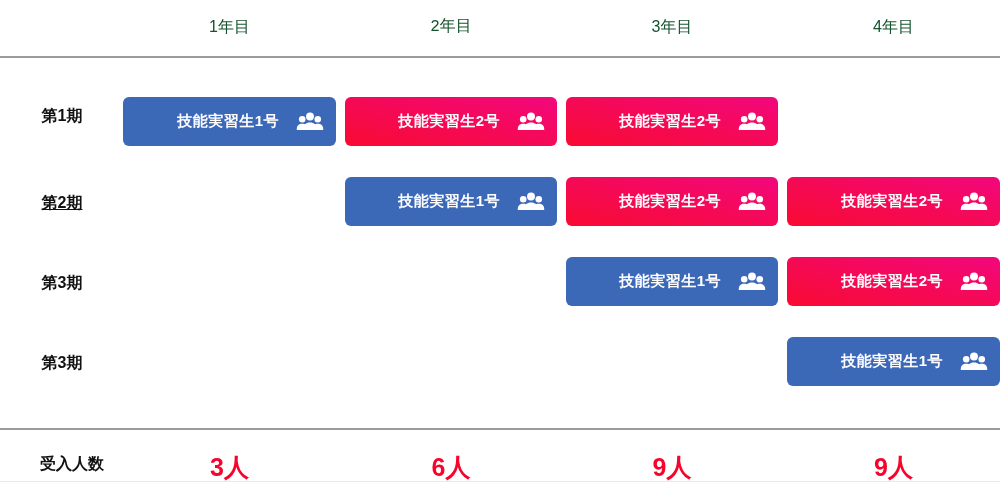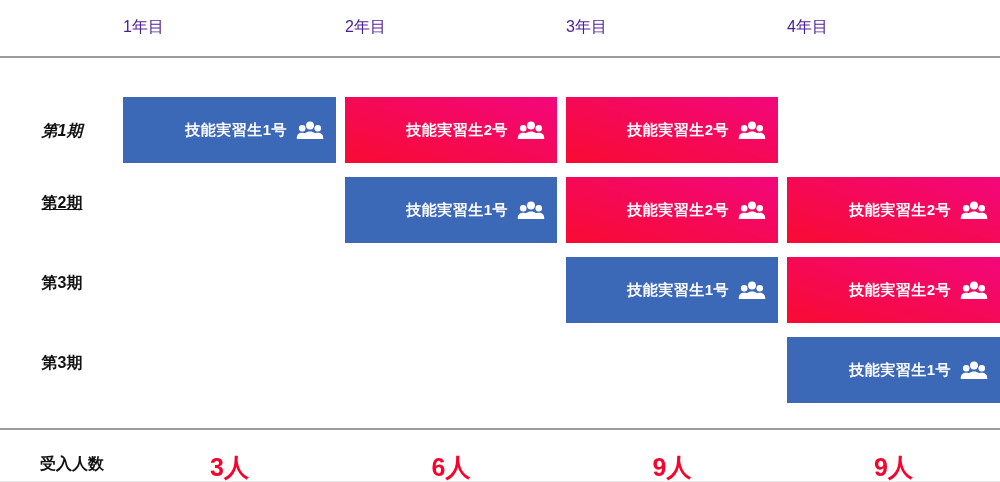--- a/index.html
+++ b/index.html
@@ -1,35 +1,35 @@
 <!DOCTYPE html>
 <html><head>
 <meta charset="utf-8">
 <style>
   html,body{margin:0;padding:0;background:#ffffff;}
   .canvas{
     position:relative;width:1000px;height:482px;background:#ffffff;overflow:hidden;
     font-family:"Liberation Sans","DejaVu Sans",sans-serif;color:var(--text,#111);
   }
   .col-head{
-    position:absolute;top:14px;height:26px;line-height:26px;text-align:left;
-    font-size:16px;font-weight:500;color:#4c1d95;
+    position:absolute;top:14px;height:26px;line-height:26px;text-align:center;
+    font-size:16px;font-weight:500;color:#14532d;
   }
   .divider{position:absolute;left:0;width:1000px;height:2px;background:var(--divider,#9b9b9b);}
   .divider-top{top:56px;}
   .divider-bottom{top:428px;}
   .bottom-edge{position:absolute;left:0;bottom:0;width:1000px;height:1px;background:var(--bottom-edge,#e9e9e9);}
   .row-label{
     position:absolute;left:20px;width:84px;text-align:center;
     font-size:16px;font-weight:bold;color:#111;
   }
   .bar{
-    position:absolute;height:66px;border-radius:0;
+    position:absolute;height:49px;border-radius:6px;
     display:flex;align-items:center;justify-content:flex-end;
-    padding-right:12px;box-sizing:border-box;gap:9px;
+    padding-right:12px;box-sizing:border-box;gap:17px;
   }
   .bar-no1{background:var(--no1,#3c68b8);}
   .bar-no2{background:linear-gradient(to top right,var(--no2a,#f80b31),var(--no2b,#f2077d));justify-content:flex-end;}
   .bar-text{
     color:#ffffff;font-size:15px;font-weight:bold;letter-spacing:0.5px;white-space:nowrap;
   }
   .users-icon{display:inline-flex;align-items:center;}
   .footer-label{
     position:absolute;left:20px;width:84px;top:454px;text-align:right;
     font-size:16px;font-weight:bold;color:#111;
@@ -38,27 +38,27 @@
     position:absolute;top:451px;text-align:center;
     font-size:25px;font-weight:bold;color:var(--count-red,#f7032c);
   }
 </style>
 </head>
 <body>
 
 <div class="canvas" style="--no1: #3c68b8; --no2a: #f80b31; --no2b: #f2077d; --count-red: #f7032c; --divider: #9b9b9b; --bottom-edge: #e9e9e9; --text: #111111;">
   <div id="headers">
       <div class="col-head" style="left: 123px; width: 213px;">1年目</div>
-      <div class="col-head" style="left: 345px; width: 212px;">2年目</div>
+      <div class="col-head" style="left: 345px; width: 212px; font-family: Liberation Mono, monospace;">2年目</div>
       <div class="col-head" style="left: 566px; width: 212px;">3年目</div>
       <div class="col-head" style="left: 787px; width: 213px;">4年目</div>
     </div>
   <div class="divider divider-top"></div>
   <div id="rows">
-      <div class="row-label" style="top: 121px; font-style: italic;">第1期</div>
+      <div class="row-label" style="top: 106px;">第1期</div>
       <div class="bar bar-no1" style="left: 123px; width: 213px; top: 97px;">
         <span class="bar-text">技能実習生1号</span>
         <span class="users-icon">
           <svg width="28" height="19" viewBox="0 0 36 24" fill="#ffffff" aria-hidden="true">
             <circle cx="8" cy="9" r="4.2"></circle>
             <path d="M1 23 v-1.5 c0-4 3-6.5 7-6.5 s7 2.5 7 6.5 V23 z"></path>
             <circle cx="28" cy="9" r="4.2"></circle>
             <path d="M21 23 v-1.5 c0-4 3-6.5 7-6.5 s7 2.5 7 6.5 V23 z"></path>
             <circle cx="18" cy="5.6" r="5.1"></circle>
             <path d="M9.3 23 v-2 c0-4.6 3.6-7.6 8.7-7.6 s8.7 3 8.7 7.6 v2 z"></path>

